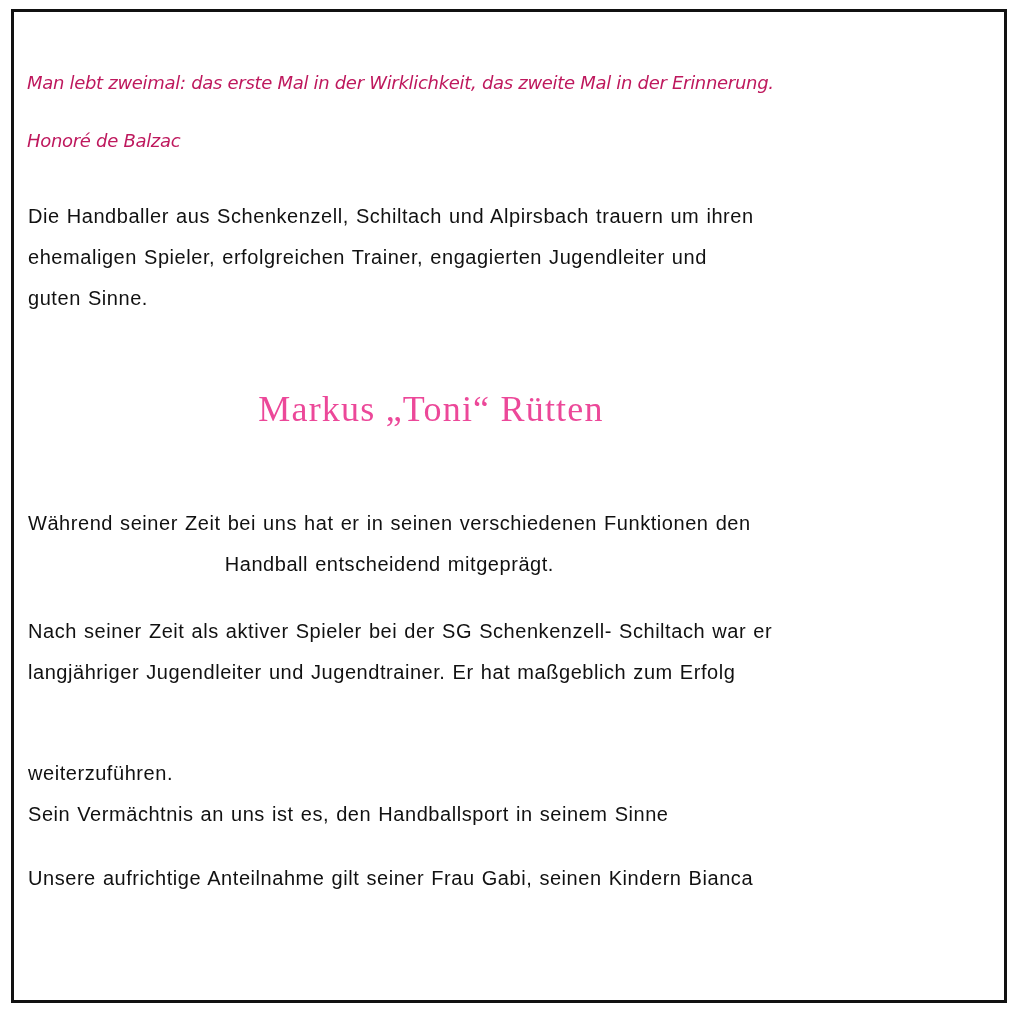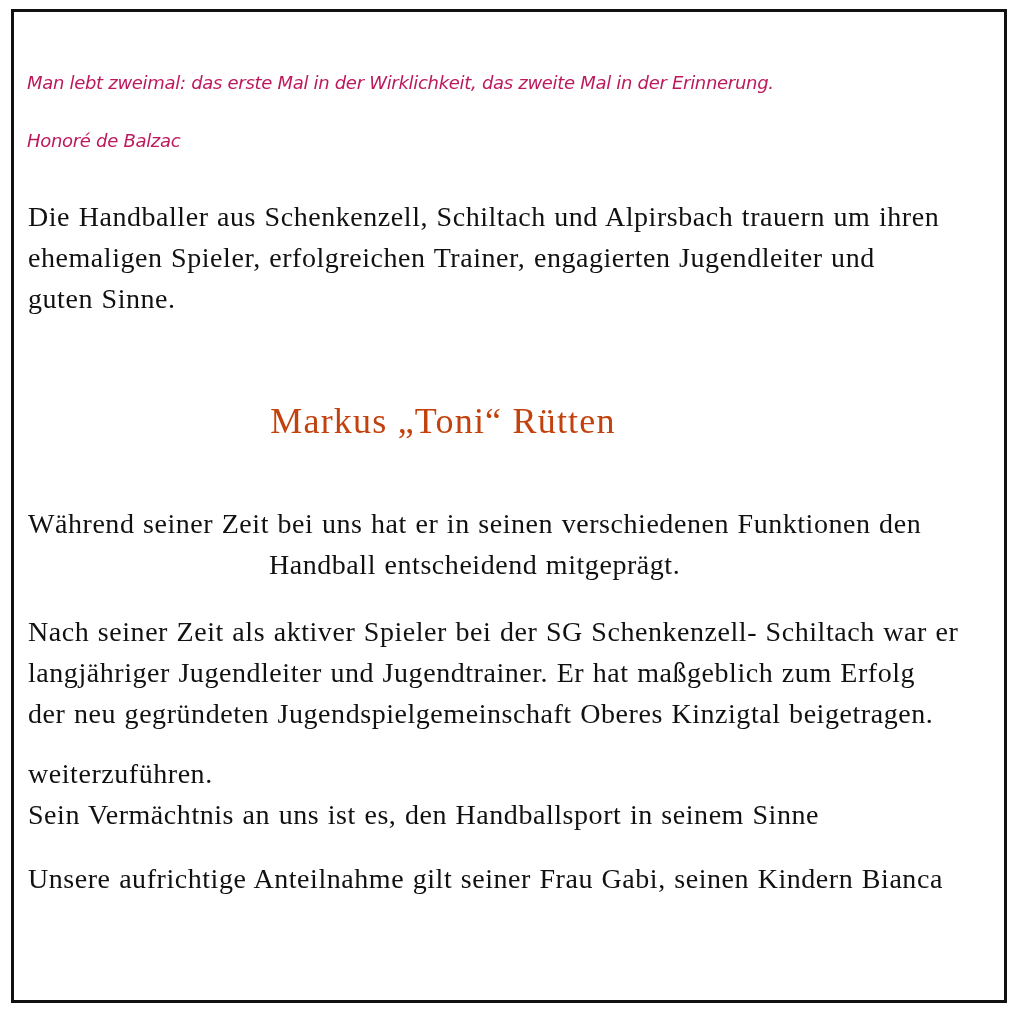--- a/index.html
+++ b/index.html
@@ -33,49 +33,49 @@
       white-space: nowrap;
       letter-spacing: -0.3px;
     }
     .quote-text { top: 72px; }
     .quote-author { top: 130px; }
 
     .para {
       position: absolute;
       left: 28px;
       margin: 0;
-      font-family: Liberation Serif, serif;
-      font-size: 28px;
+      font-family: Liberation Sans, sans-serif;
+      font-size: 20px;
       line-height: 41px;
       color: #111111;
       letter-spacing: 0.55px;
       word-spacing: 1px;
     }
     .para .line {
       display: block;
       white-space: nowrap;
     }
     .p1 { top: 196px; }
     .p2 { top: 503px; text-align: center; }
     .p3 { top: 611px; }
     .p4 { top: 753px; }
     .p5 { top: 858px; }
 
     .title {
       position: absolute;
       left: 0;
       width: 862px;
       top: 388px;
-      margin: 12px;
+      margin: 0;
       text-align: center;
       font-family: "Liberation Serif", "DejaVu Serif", serif;
       font-weight: normal;
       font-size: 36px;
       letter-spacing: 1.2px;
-      color: #c2410c;
+      color: #ec4899;
       white-space: nowrap;
     }
   </style>
 </head>
 <body>
 
 <div class="frame"></div>
 
 <div class="quote quote-text">Man lebt zweimal: das erste Mal in der Wirklichkeit, das zweite Mal in der Erinnerung.</div>
 <div class="quote quote-author">Honoré de Balzac</div>
@@ -89,21 +89,20 @@
 <h1 class="title">Markus „Toni“ Rütten</h1>
 
 <p class="para p2">
   <span class="line">Während seiner Zeit bei uns hat er in seinen verschiedenen Funktionen den</span>
   <span class="line">Handball entscheidend mitgeprägt.</span>
 </p>
 
 <p class="para p3">
   <span class="line">Nach seiner Zeit als aktiver Spieler bei der SG Schenkenzell- Schiltach war er</span>
   <span class="line">langjähriger Jugendleiter und Jugendtrainer. Er hat maßgeblich zum Erfolg</span>
-  <span class="line">der neu gegründeten Jugendspielgemeinschaft Oberes Kinzigtal beigetragen.</span>
 </p>
 
 <p class="para p4">
   <span class="line">weiterzuführen.</span>
   <span class="line">Sein Vermächtnis an uns ist es, den Handballsport in seinem Sinne</span>
 </p>
 
 <p class="para p5">
   <span class="line">Unsere aufrichtige Anteilnahme gilt seiner Frau Gabi, seinen Kindern Bianca</span>
 </p>

